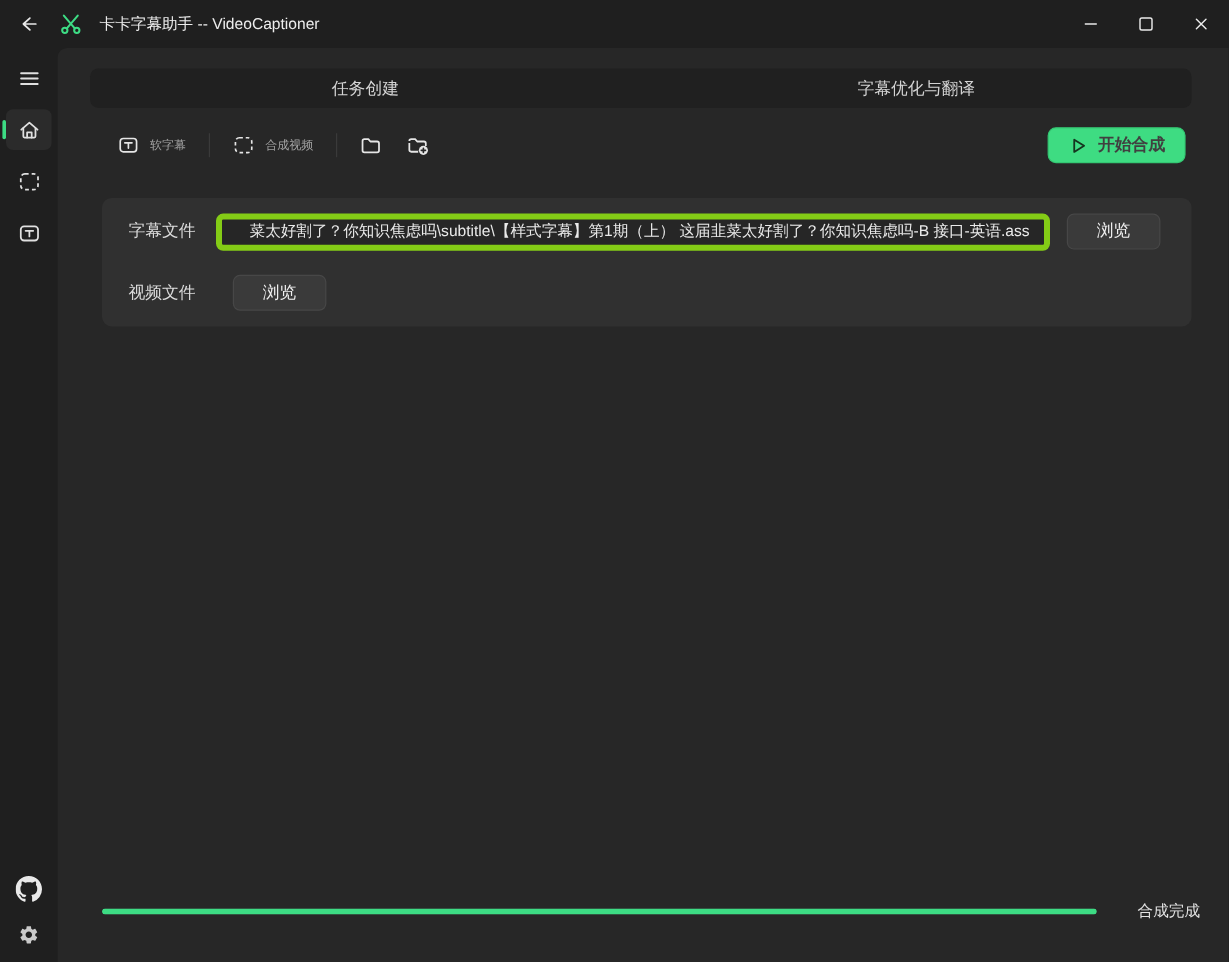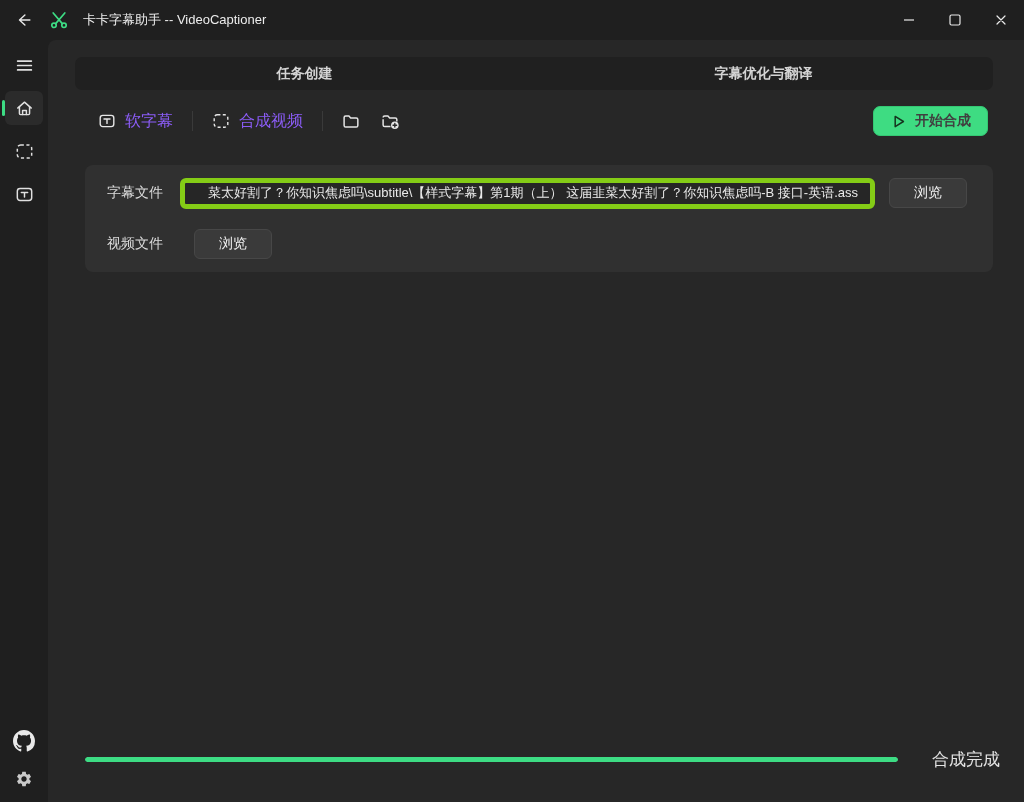--- a/index.html
+++ b/index.html
@@ -32,48 +32,48 @@
   .side-btn.active { background:#2b2b2b; }
   .active-pill { position:absolute; left:-3px; top:50%; transform:translateY(-50%); width:3px; height:16px; border-radius:2px; background:var(--accent,#3ddc84); }
   .side-spacer { flex:1; }
   .side-btn.github { margin-bottom:4px; }
   .side-btn.gear { margin-bottom:6px; }
 
   
   .content { flex:1; background:#272727; border-top-left-radius:8px; display:flex; flex-direction:column; }
 
   
-  .tabbar { margin:17px 31px 0 27px; height:33px; display:flex; background:#202020; border-radius:7px; flex-shrink:0;font-weight:bold; }
+  .tabbar { margin:17px 31px 0 27px; height:33px; display:flex; background:#202020; border-radius:7px; flex-shrink:0; }
   .tab { flex:1; display:flex; align-items:center; justify-content:center; font-size:14px; color:#d4d4d4; position:relative; border-radius:7px; cursor:pointer; }
   .tab.active { background:#2d2d2d; color:#ffffff; }
   .tab-indicator { display:none; position:absolute; bottom:2px; left:50%; transform:translateX(-50%); width:40px; height:3px; border-radius:2px; background:var(--accent,#3ddc84); }
   .tab.active .tab-indicator { display:block; }
 
   
   .toolbar { margin:14px 36px 0 40px; display:flex; align-items:center; height:34px; flex-shrink:0; }
-  .tool-btn { display:flex; align-items:center; gap:9px; font-size:16px; color:#8b5cf6; padding:6px 10px; border-radius:6px; cursor:pointer; }
+  .tool-btn { display:flex; align-items:center; gap:9px; font-size:10px; color:#a3a3a3; padding:6px 10px; border-radius:6px; cursor:pointer; }
   .tool-sep { width:1px; height:20px; background:#3a3a3a; margin:0 9px; }
   .start-btn { margin-left:auto; display:flex; align-items:center; gap:8px; background:var(--btn-green,#3edc82); color:#404040; font-size:14px; font-weight:bold; height:30px; padding:0 16px; border-radius:7px; border:1px solid #34c873; cursor:pointer; }
 
   
   .card { margin:27px 31px 0 37px; background:#303030; border-radius:8px; padding:12px 26px 12px 22px; flex-shrink:0; }
   .form-row { display:flex; align-items:center; height:32px; }
   .form-row + .form-row { margin-top:19px; }
   .form-label { width:73px; flex-shrink:0; font-size:14px; color:#dcdcdc; }
   .form-input { flex:1; height:31px; background:#262626; border:5px solid #84cc16; border-radius:6px; padding:0 12px; font-size:13px; color:#eaeaea; white-space:nowrap; overflow:hidden; display:flex; align-items:center; justify-content:flex-end; cursor:text; }
   .form-input span { white-space:nowrap; }
   .browse-btn { margin-left:14px; width:78px; height:30px; flex-shrink:0; background:#3a3a3a; border:1px solid #474747; border-radius:6px; color:#f0f0f0; font-size:14px; display:flex; align-items:center; justify-content:center; cursor:pointer; }
 
   .main-spacer { flex:1; }
 
   
   .status-row { display:flex; align-items:center; margin:0 24px 33px 37px; height:20px; gap:34px; flex-shrink:0; }
   .progress-track { flex:1; height:5px; border-radius:3px; background:#333333; overflow:hidden; }
   .progress-fill { height:100%; width:0; border-radius:3px; background:var(--accent,#3ddc84); }
-  .status-text { font-size:17px; color:#e3e3e3; white-space:nowrap; }
+  .status-text { font-size:13px; color:#e3e3e3; white-space:nowrap; }
 </style>
 </head>
 <body>
 
 <div class="titlebar">
   <div class="back-btn">
     <span>
       <svg width="18" height="18" viewBox="0 0 20 20" fill="none" stroke="#e8e8e8" stroke-width="1.6" stroke-linecap="round" stroke-linejoin="round">
         <path d="M11 4.5 L5 10 L11 15.5 M5.3 10 H16.5"></path>
       </svg>

